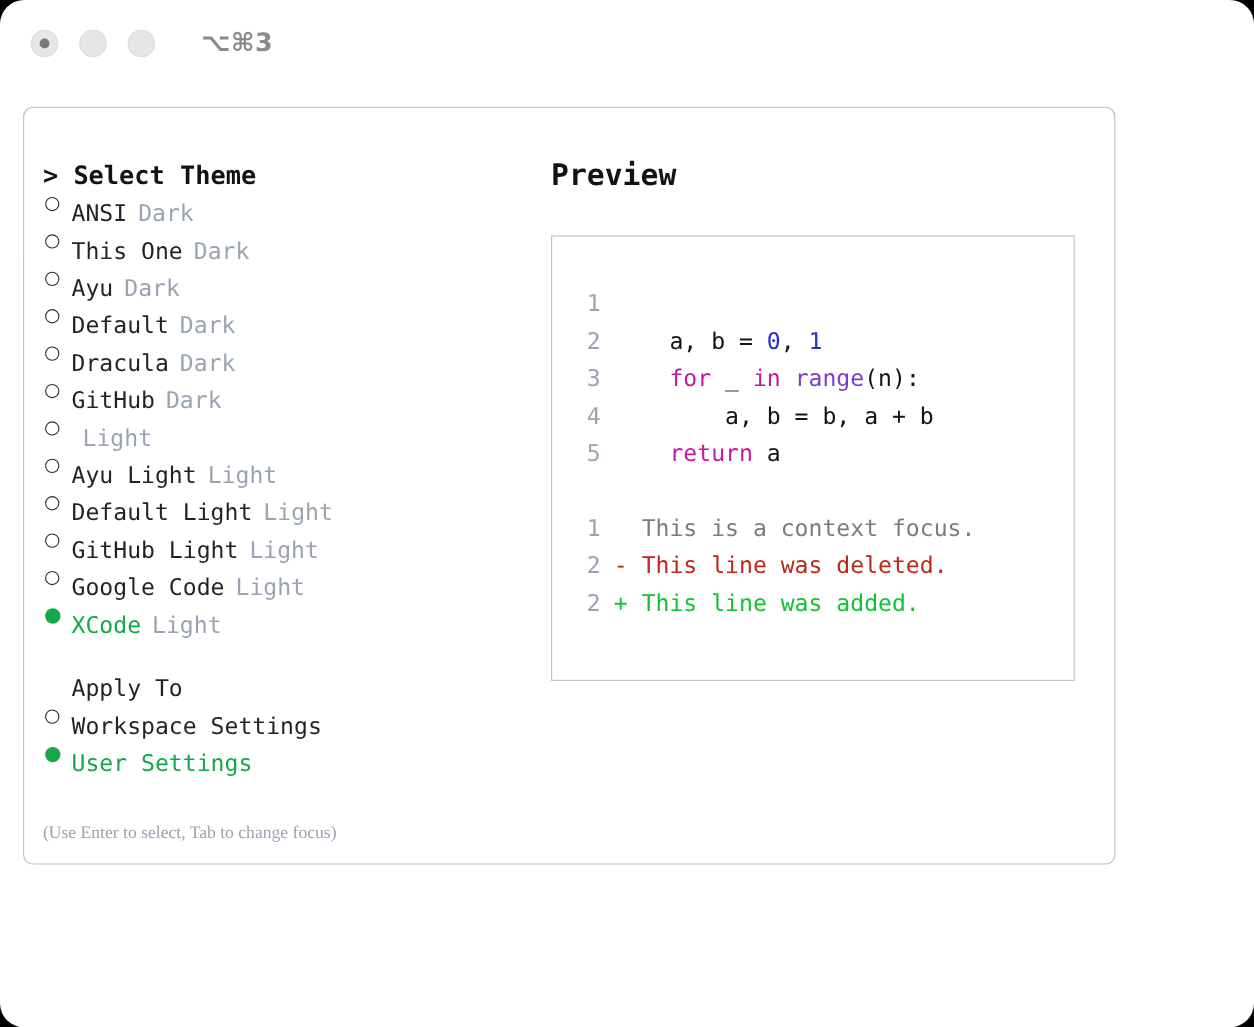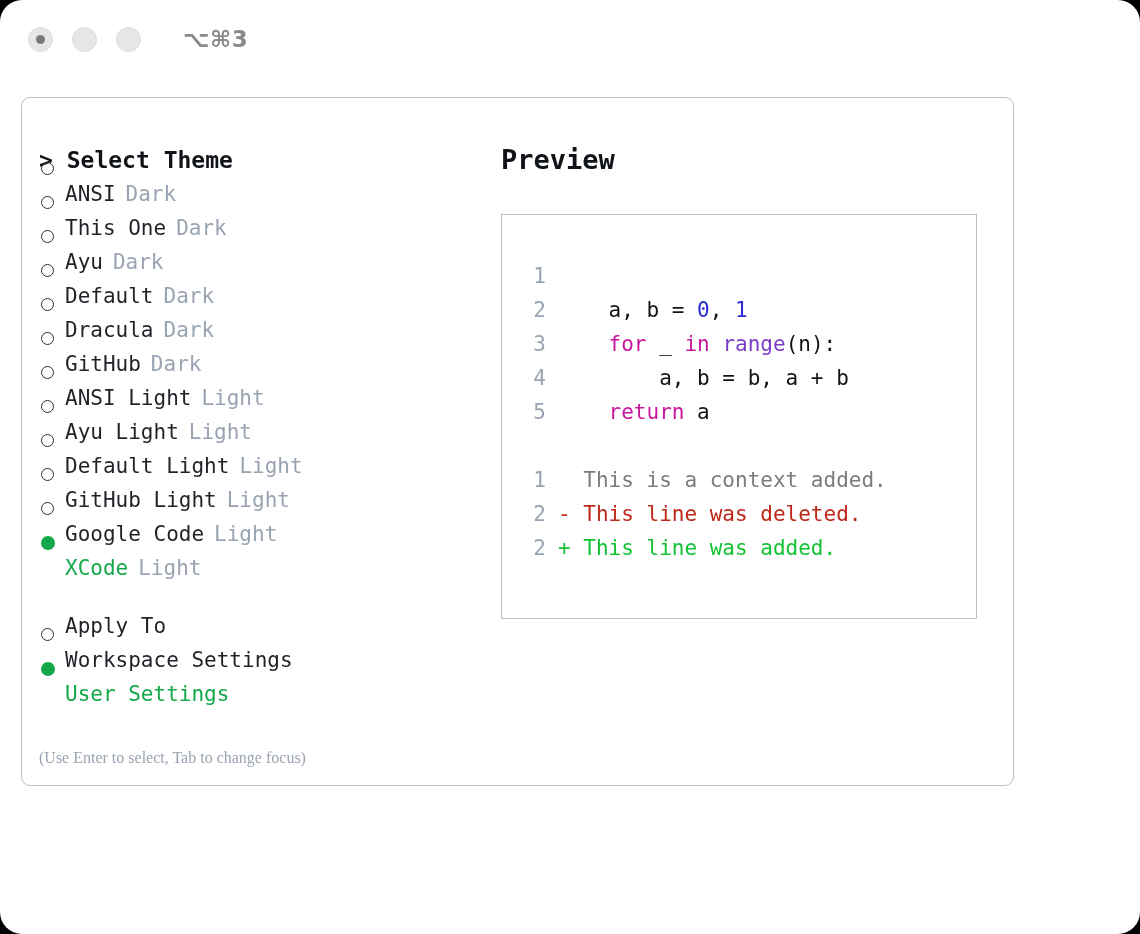--- a/index.html
+++ b/index.html
@@ -105,21 +105,21 @@
   .heading {
     font-size: 23px;
     font-weight: bold;
     color: #101318;
     line-height: 34px;
     white-space: pre;
   }
 
   .row {
     display: flex;
-    align-items: flex-start;
+    align-items: center;
     line-height: 34px;
     font-size: 21px;
     white-space: pre;
   }
   .marker {
     display: inline-block;
     width: 26px;
     flex: 0 0 26px;
     position: relative;
     color: #1f2328;
@@ -237,21 +237,21 @@
 
         <div class="heading"><span>&gt;</span> <span>Select Theme</span></div>
 
         <div id="theme-list">
             <div class="row"><span class="marker"><span class="radio-off"></span></span><span class="label">ANSI</span><span class="tag">Dark</span></div>
             <div class="row"><span class="marker"><span class="radio-off"></span></span><span class="label">This One</span><span class="tag">Dark</span></div>
             <div class="row"><span class="marker"><span class="radio-off"></span></span><span class="label">Ayu</span><span class="tag">Dark</span></div>
             <div class="row"><span class="marker"><span class="radio-off"></span></span><span class="label">Default</span><span class="tag">Dark</span></div>
             <div class="row"><span class="marker"><span class="radio-off"></span></span><span class="label">Dracula</span><span class="tag">Dark</span></div>
             <div class="row"><span class="marker"><span class="radio-off"></span></span><span class="label">GitHub</span><span class="tag">Dark</span></div>
-            <div class="row"><span class="marker"><span class="radio-off"></span></span><span class="label">ANSI Light</span><span class="tag">Light</span></div>
+            <div class="row"><span class="marker"><span class="radio-off"></span></span><span class="tag">Light</span></div>
             <div class="row"><span class="marker"><span class="radio-off"></span></span><span class="label">Ayu Light</span><span class="tag">Light</span></div>
             <div class="row"><span class="marker"><span class="radio-off"></span></span><span class="label">Default Light</span><span class="tag">Light</span></div>
             <div class="row"><span class="marker"><span class="radio-off"></span></span><span class="label">GitHub Light</span><span class="tag">Light</span></div>
             <div class="row"><span class="marker"><span class="radio-off"></span></span><span class="label">Google Code</span><span class="tag">Light</span></div>
             <div class="row"><span class="marker"><span class="radio-on"></span></span><span class="label sel">XCode</span><span class="tag">Light</span></div>
           </div>
 
         <div class="section-head">
           <span class="marker">o</span>
           <span class="label">Apply To</span>
@@ -270,21 +270,21 @@
         <div class="code-box">
           <div id="code-lines">
               <div class="code-line"><span class="ln">1</span></div>
               <div class="code-line"><span class="ln">2</span><span><span class="tok-plain">    a, b = </span><span class="tok-num">0</span><span class="tok-plain">, </span><span class="tok-num">1</span></span></div>
               <div class="code-line"><span class="ln">3</span><span><span class="tok-plain">    </span><span class="tok-kw">for</span><span class="tok-plain"> _ </span><span class="tok-kw">in</span><span class="tok-plain"> </span><span class="tok-param">range</span><span class="tok-plain">(n):</span></span></div>
               <div class="code-line"><span class="ln">4</span><span><span class="tok-plain">        a, b = b, a + b</span></span></div>
               <div class="code-line"><span class="ln">5</span><span><span class="tok-plain">    </span><span class="tok-kw">return</span><span class="tok-plain"> a</span></span></div>
             </div>
           <div class="code-gap"></div>
           <div id="diff-lines">
-              <div class="code-line"><span class="ln">1</span><span class="tok-ctx"> </span><span class="tok-ctx"> This is a context added.</span></div>
+              <div class="code-line"><span class="ln">1</span><span class="tok-ctx"> </span><span class="tok-ctx"> This is a context focus.</span></div>
               <div class="code-line"><span class="ln">2</span><span class="tok-del">-</span><span class="tok-del"> This line was deleted.</span></div>
               <div class="code-line"><span class="ln">2</span><span class="tok-add">+</span><span class="tok-add"> This line was added.</span></div>
             </div>
         </div>
       </div>
 
     </div>
   </div>
 </div>
 

